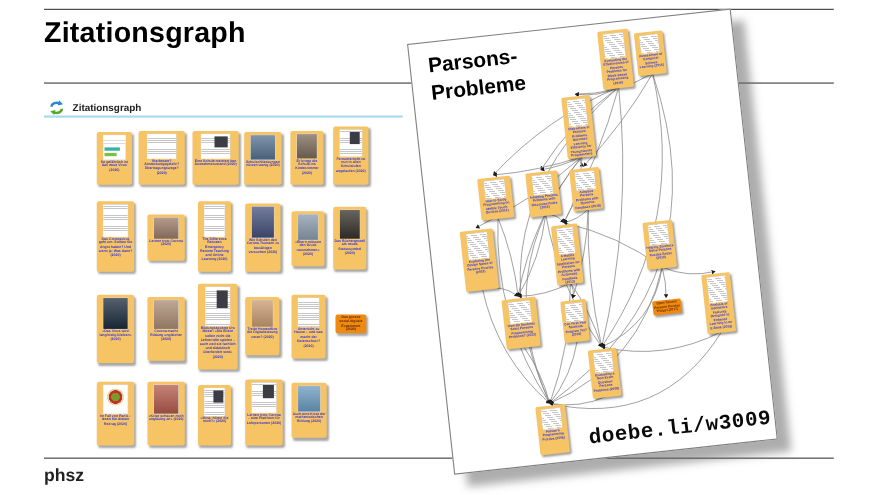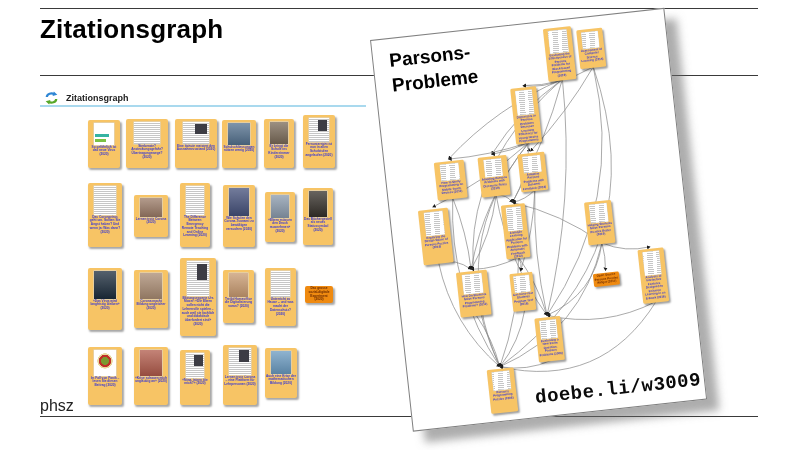--- a/index.html
+++ b/index.html
@@ -4,21 +4,21 @@
 <style>
   html,body{margin:0;padding:0;background:#fff;}
   .slide{position:relative;width:800px;height:450px;background:#fff;overflow:hidden;
          font-family:"Liberation Sans",sans-serif;}
   .rule{position:absolute;left:40px;width:718px;height:1px;background:#3a3a3a;z-index:1;}
   .rule-top{top:8px;}
   .rule-mid{top:75px;}
   .rule-bottom{top:416px;}
   .slide-title{position:absolute;left:40px;top:14px;margin:0;font-size:26px;font-weight:bold;
                color:#000;letter-spacing:0.2px;z-index:2;}
-  .footer-logo{position:absolute;left:40px;top:397px;font-size:16px;font-weight:normal;color:#222;z-index:2;}
+  .footer-logo{position:absolute;left:40px;top:424px;font-size:16px;font-weight:bold;color:#222;z-index:2;}
 
   
   .lp-icon{position:absolute;left:44px;top:90px;z-index:2;}
   .lp-title{position:absolute;left:66px;top:93px;font-size:9px;font-weight:bold;color:#222;z-index:2;}
   .lp-rule{position:absolute;left:40px;top:105px;width:326px;height:2px;background:#a9d9ee;z-index:2;}
   #left-cards{position:absolute;inset:0;z-index:2;}
   .card{position:absolute;background:#f7c465;border-radius:2px;
         box-shadow:1.5px 2px 2px rgba(0,0,0,0.35);overflow:hidden;}
   .card.dark{background:#ef8a10;}
   .thumb{margin:2.5px auto 0;width:62%;background:#fff;

